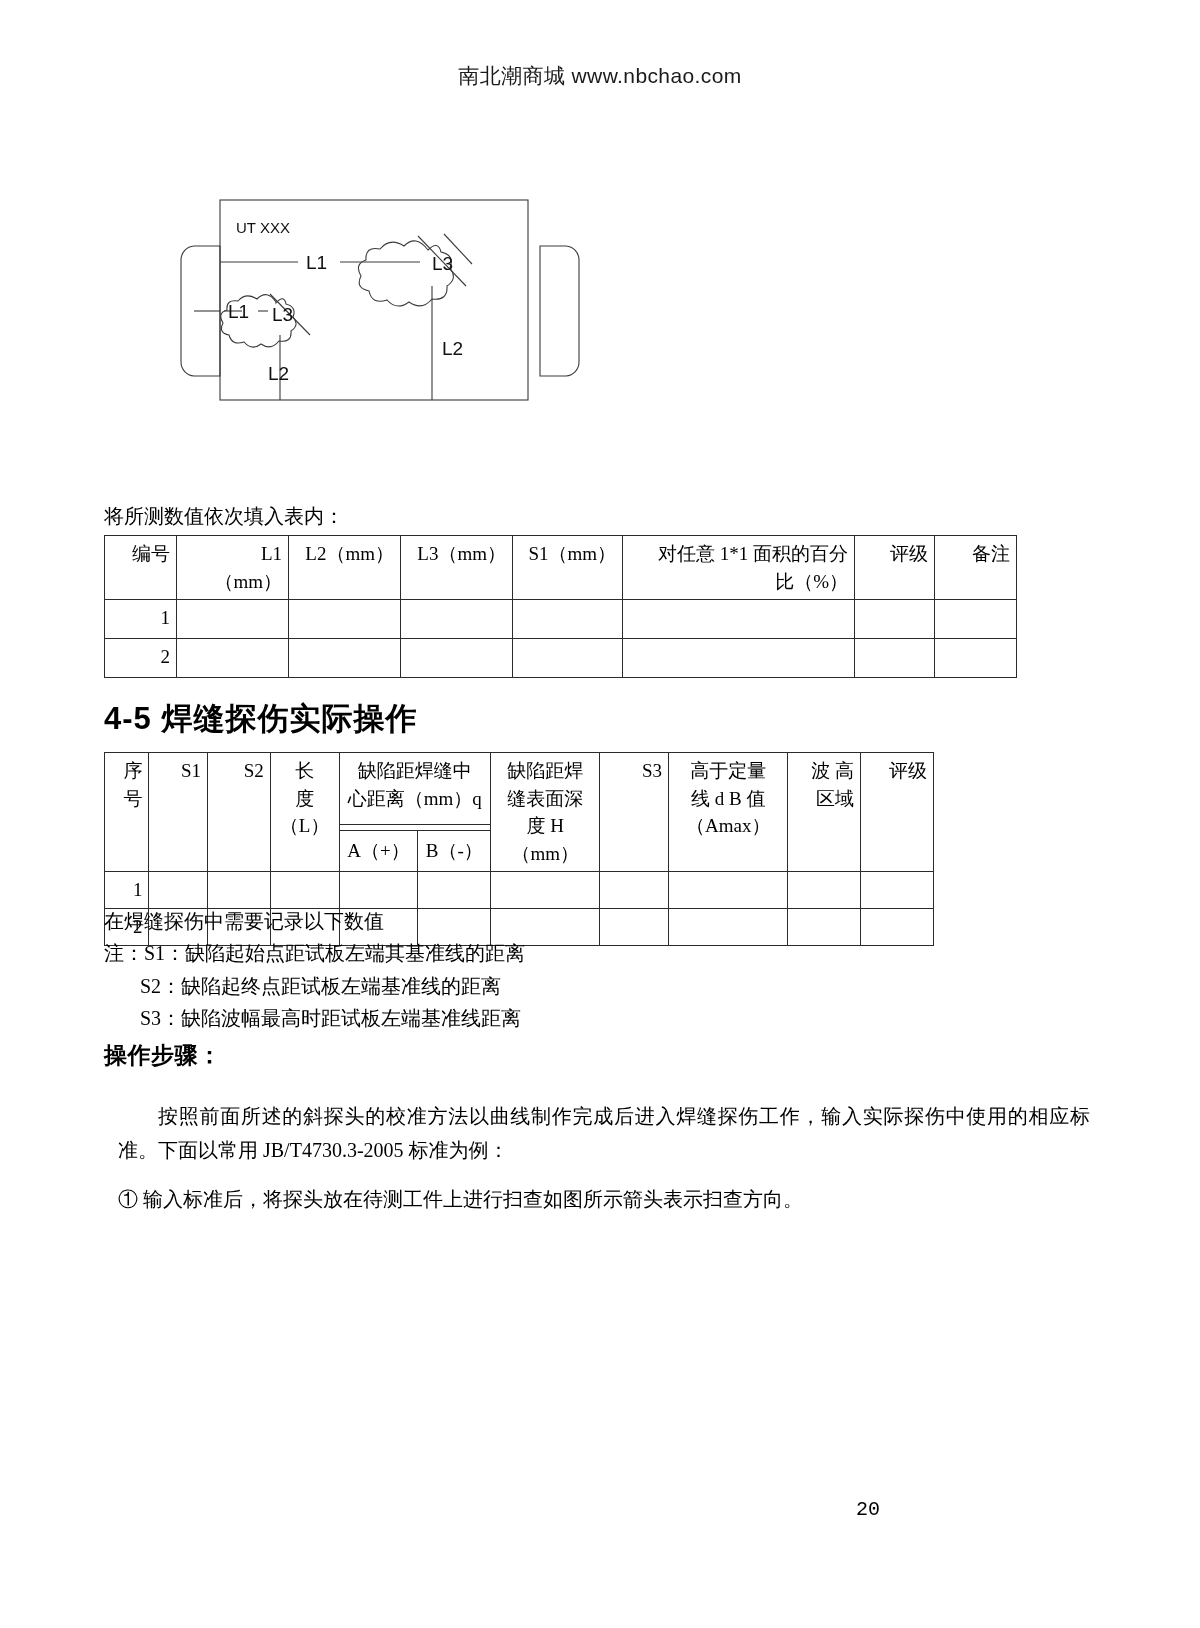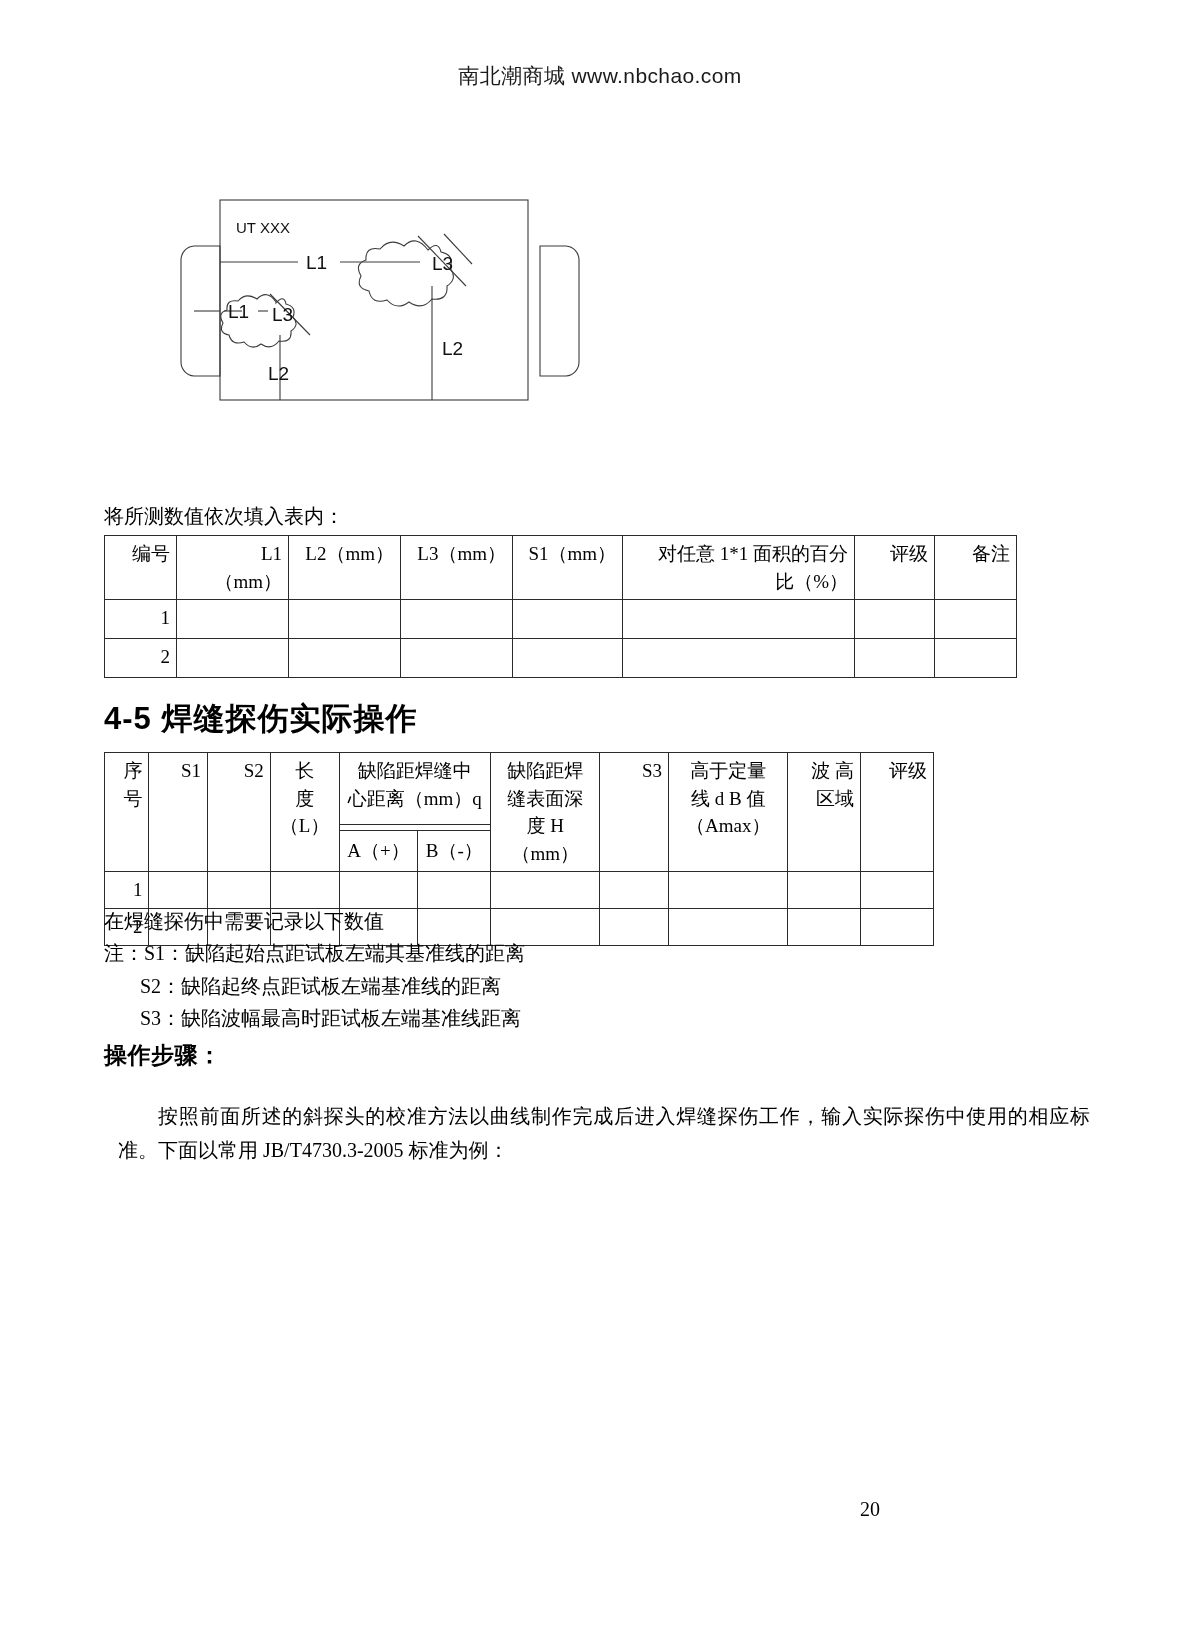--- a/index.html
+++ b/index.html
@@ -134,21 +134,21 @@
   }
   .steps-body p { margin: 14px; }
   .steps-body p.para { text-indent: 2em; text-align: justify; }
   .steps-body p.numbered { text-indent: 0; }
 
   .page-number {
     position: absolute;
     right: 96px;
     top: 1498px;
     font-size: 20px;
-    font-family: Liberation Serif, serif;
+    font-family: Liberation Mono, monospace;
   }
 
   .fig-label {
     font-family: "Liberation Sans", "DejaVu Sans", sans-serif;
   }
 </style>
 </head>
 <body>
 
 <div class="page">
@@ -359,17 +359,18 @@
   <div class="notes">
     <div>在焊缝探伤中需要记录以下数值</div>
     <div>注：S1：缺陷起始点距试板左端其基准线的距离</div>
     <div class="indent">S2：缺陷起终点距试板左端基准线的距离</div>
     <div class="indent">S3：缺陷波幅最高时距试板左端基准线距离</div>
   </div>
 
   <div class="steps-heading">操作步骤：</div>
   <div class="steps-body">
     <p class="para">按照前面所述的斜探头的校准方法以曲线制作完成后进入焊缝探伤工作，输入实际探伤中使用的相应标准。下面以常用 JB/T4730.3-2005 标准为例：</p>
+    <p class="numbered">①  输入标准后，将探头放在待测工件上进行扫查如图所示箭头表示扫查方向。</p>
   </div>
 
   <div class="page-number">20</div>
 
 </div>
 
 </body></html>

